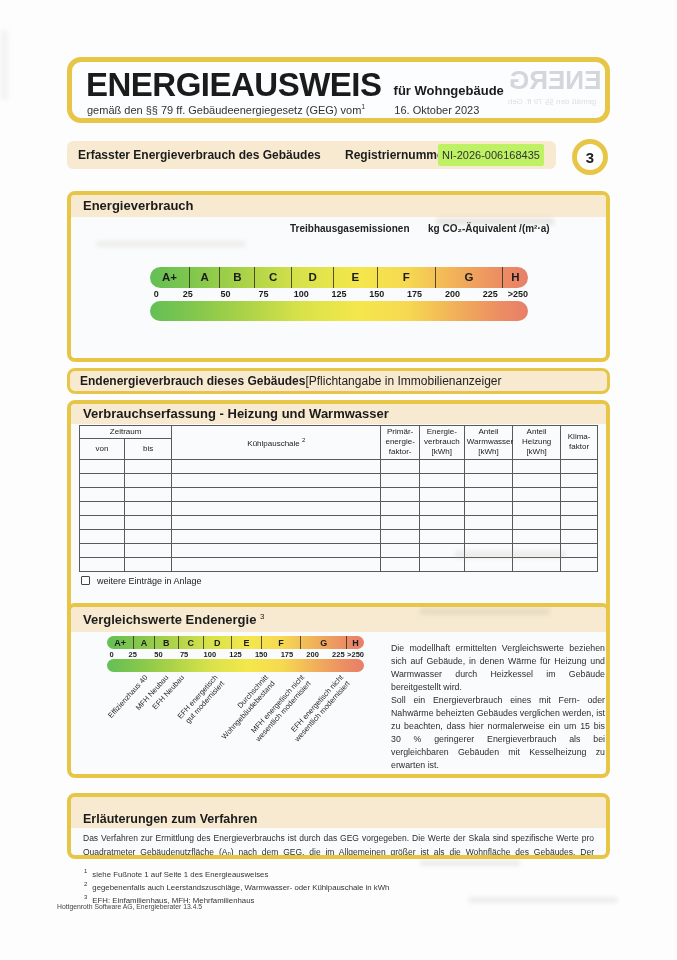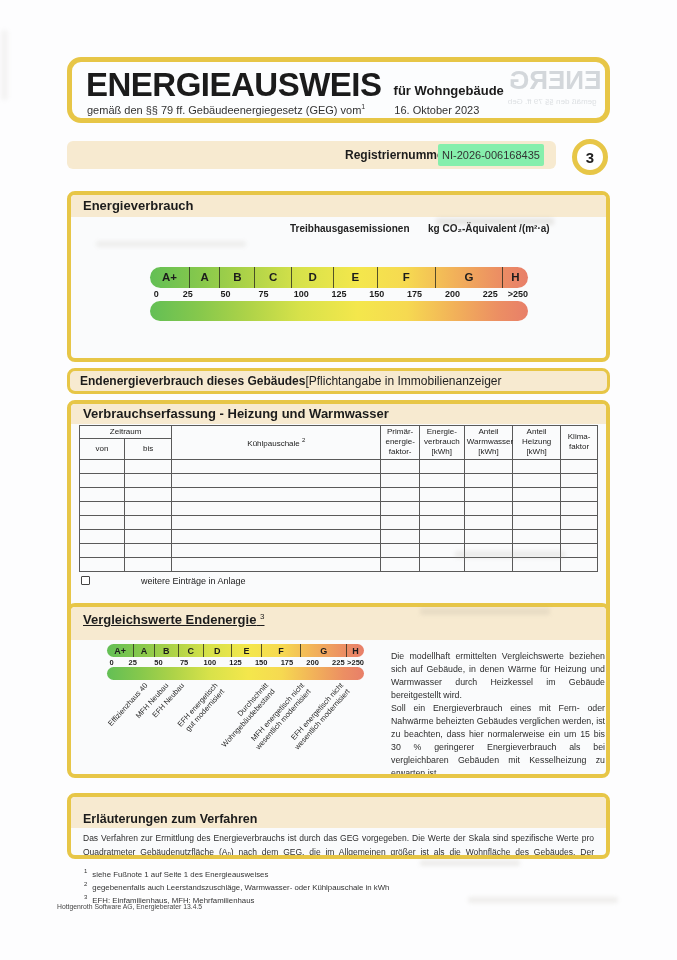--- a/index.html
+++ b/index.html
@@ -24,21 +24,21 @@
   .ghost-wrap{position:absolute;top:3px;left:436px;right:4px;height:54px;overflow:hidden;pointer-events:none;}
   .ghost-title{position:absolute;right:0;top:0;font-size:26px;font-weight:bold;color:#c3c8cd;
                opacity:.7;transform:scaleX(-1);white-space:nowrap;filter:blur(.4px);}
   .ghost-sub{position:absolute;right:4px;top:32px;font-size:8px;color:#ccd0d4;opacity:.65;
              transform:scaleX(-1);white-space:nowrap;filter:blur(.4px);}
   
   #info-bar{position:absolute;left:67px;top:141px;width:489px;height:28px;background:var(--beige);
             border-radius:6px;font-size:12px;}
   #info-bar .abs{position:absolute;top:7px;}
   .bold{font-weight:bold;color:#1c1c1c;}
-  #reg-field{position:absolute;left:371px;top:3px;width:106px;height:22px;background:#86efac;
+  #reg-field{position:absolute;left:371px;top:3px;width:106px;height:22px;background:#bef264;
              border-radius:2px;display:flex;align-items:center;justify-content:center;
              font-size:11px;color:#333;}
   #page-circle{position:absolute;left:572px;top:139px;width:36px;height:36px;border-radius:50%;
                border:5px solid var(--yellow);background:#fff;box-sizing:border-box;
                display:flex;align-items:center;justify-content:center;
                font-size:15px;font-weight:bold;color:#222;}
   
   .scale{position:absolute;}
   .scale-letters{display:flex;border-radius:999px;overflow:hidden;}
   .scale-seg{display:flex;align-items:center;justify-content:center;font-weight:bold;color:#1c1c1c;box-sizing:border-box;}
@@ -67,26 +67,26 @@
   #box-table{top:400px;height:240px;}
   #box-table .box-header{padding:3px 12px 2px;}
   table{border-collapse:collapse;width:calc(100% - 16px);margin:1px 8px 0;table-layout:fixed;}
   th,td{border:1px solid var(--tline);padding:0 2px;box-sizing:border-box;}
   thead th{font-weight:normal;font-size:8px;color:#222;text-align:center;line-height:1.25;
            white-space:pre-line;vertical-align:middle;}
   thead th sup{font-size:6px;}
   tr.head1 th{height:13px;}
   tr.head2 th{height:21px;}
   tbody td{height:14px;}
-  .cb-row{display:flex;align-items:center;margin:4px 17px 0 10px;gap:44px;}
+  .cb-row{display:flex;align-items:center;margin:4px 17px 0 10px;}
   .cb{width:9px;height:9px;border:1.2px solid #444;border-radius:1px;background:#fff;box-sizing:border-box;}
   .cb-label{font-size:9px;color:#222;margin-left:7px;}
   
   #box-comparison{top:603px;height:175px;}
-  #box-comparison .box-header{padding:5px 12px 12px;text-decoration:underline;}
+  #box-comparison .box-header{padding:5px 12px 4px;}
   #box-comparison .box-header sup{font-size:8px;font-weight:normal;}
   .scale-small{left:36px;top:4px;width:257px;}
   .cmp-labels{position:absolute;left:36px;top:41px;width:257px;height:98px;}
   .rot-anchor{position:absolute;top:0;width:0;height:0;}
   .rot-label{position:absolute;right:0;top:0;transform:rotate(-48deg);transform-origin:100% 0;
              text-align:right;font-size:7.5px;line-height:1.25;color:#1e1e1e;white-space:nowrap;}
   .cmp-text{position:absolute;left:320px;top:10px;width:214px;font-size:8.8px;line-height:1.47;
             color:#2d2d2d;}
   .cmp-text p{margin:0;text-align:justify;}
   
@@ -116,20 +116,21 @@
       <span class="main-title">ENERGIEAUSWEIS</span>
       <span class="title-suffix">für Wohngebäude</span>
     </div>
     <div class="law-line">
       <span>gemäß den §§ 79 ff. Gebäudeenergiegesetz (GEG) vom</span><sup>1</sup>
       <span class="law-date">16. Oktober 2023</span>
     </div>
   </div>
 
   <div id="info-bar">
+    <span class="abs bold" style="left:11px">Erfasster Energieverbrauch des Gebäudes</span>
     <span class="abs bold" style="left:278px">Registriernummer:</span>
     <span id="reg-field">NI-2026-006168435</span>
   </div>
   <div id="page-circle">3</div>
 
   <div class="ybox" id="box-consumption">
     <div class="box-header">Energieverbrauch</div>
     <div class="box-content" style="height:140px;">
       <span class="emissions-label">Treibhausgasemissionen</span>
       <span class="emissions-unit">kg CO₂-Äquivalent /(m²·a)</span>

